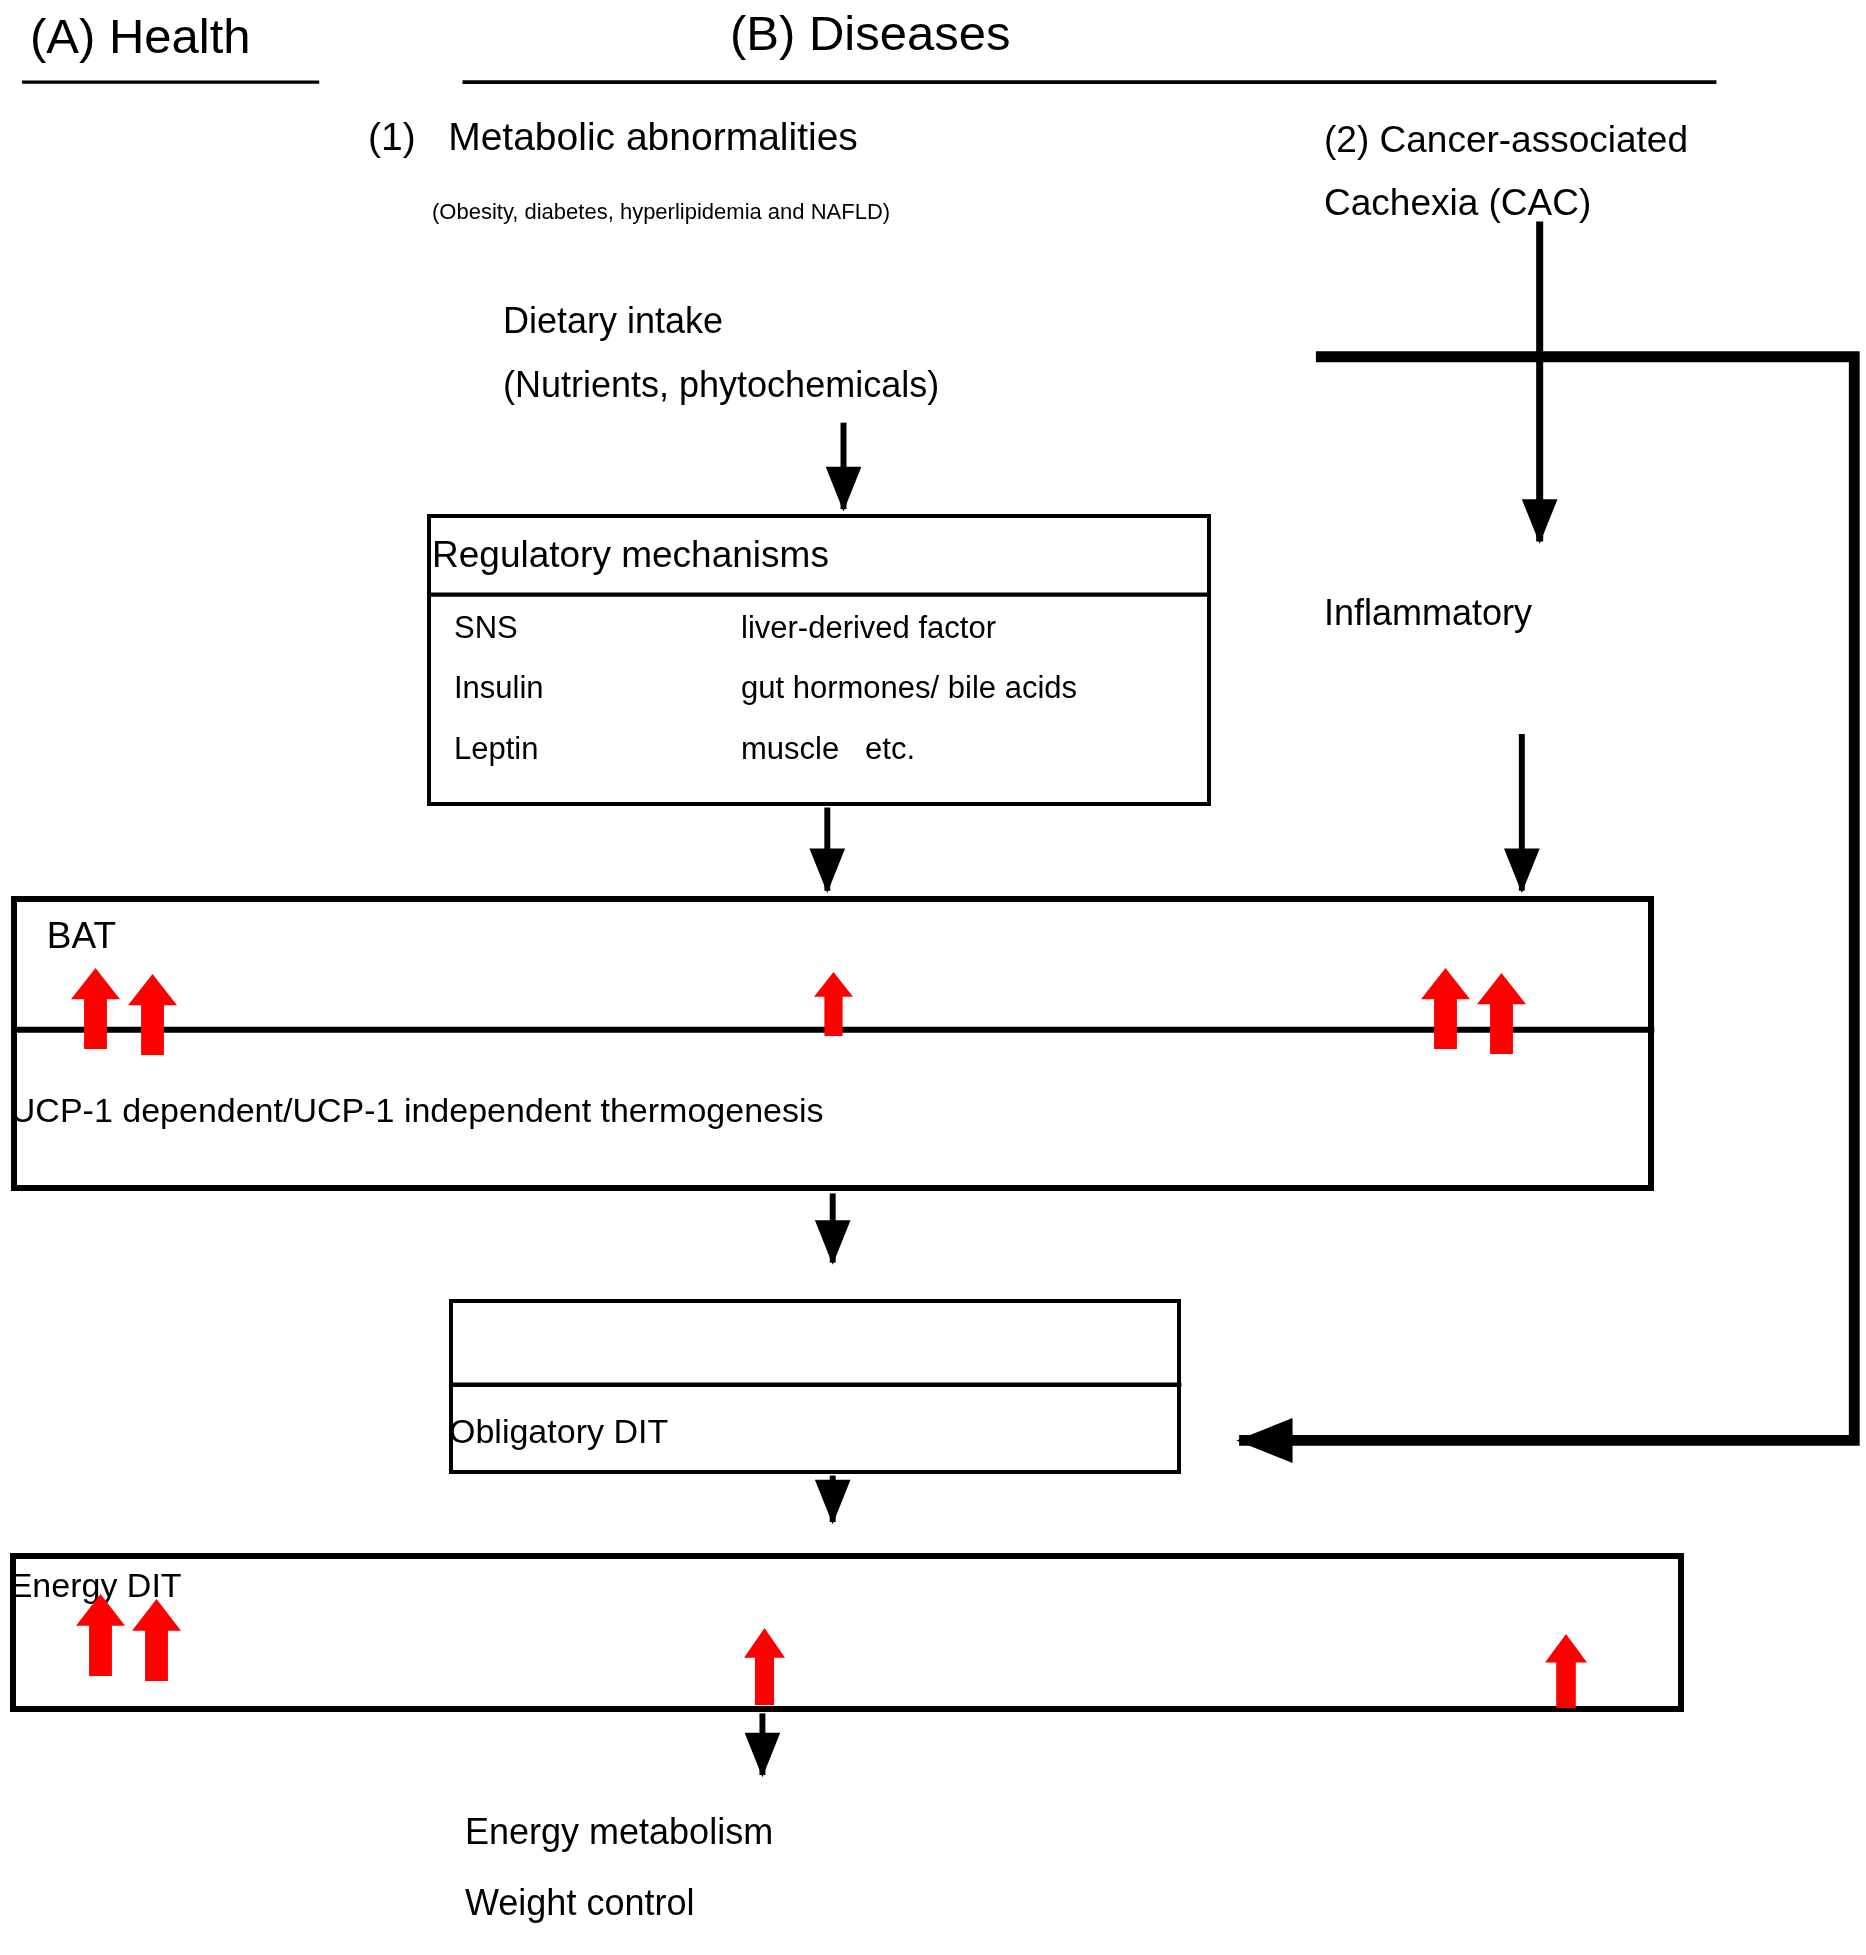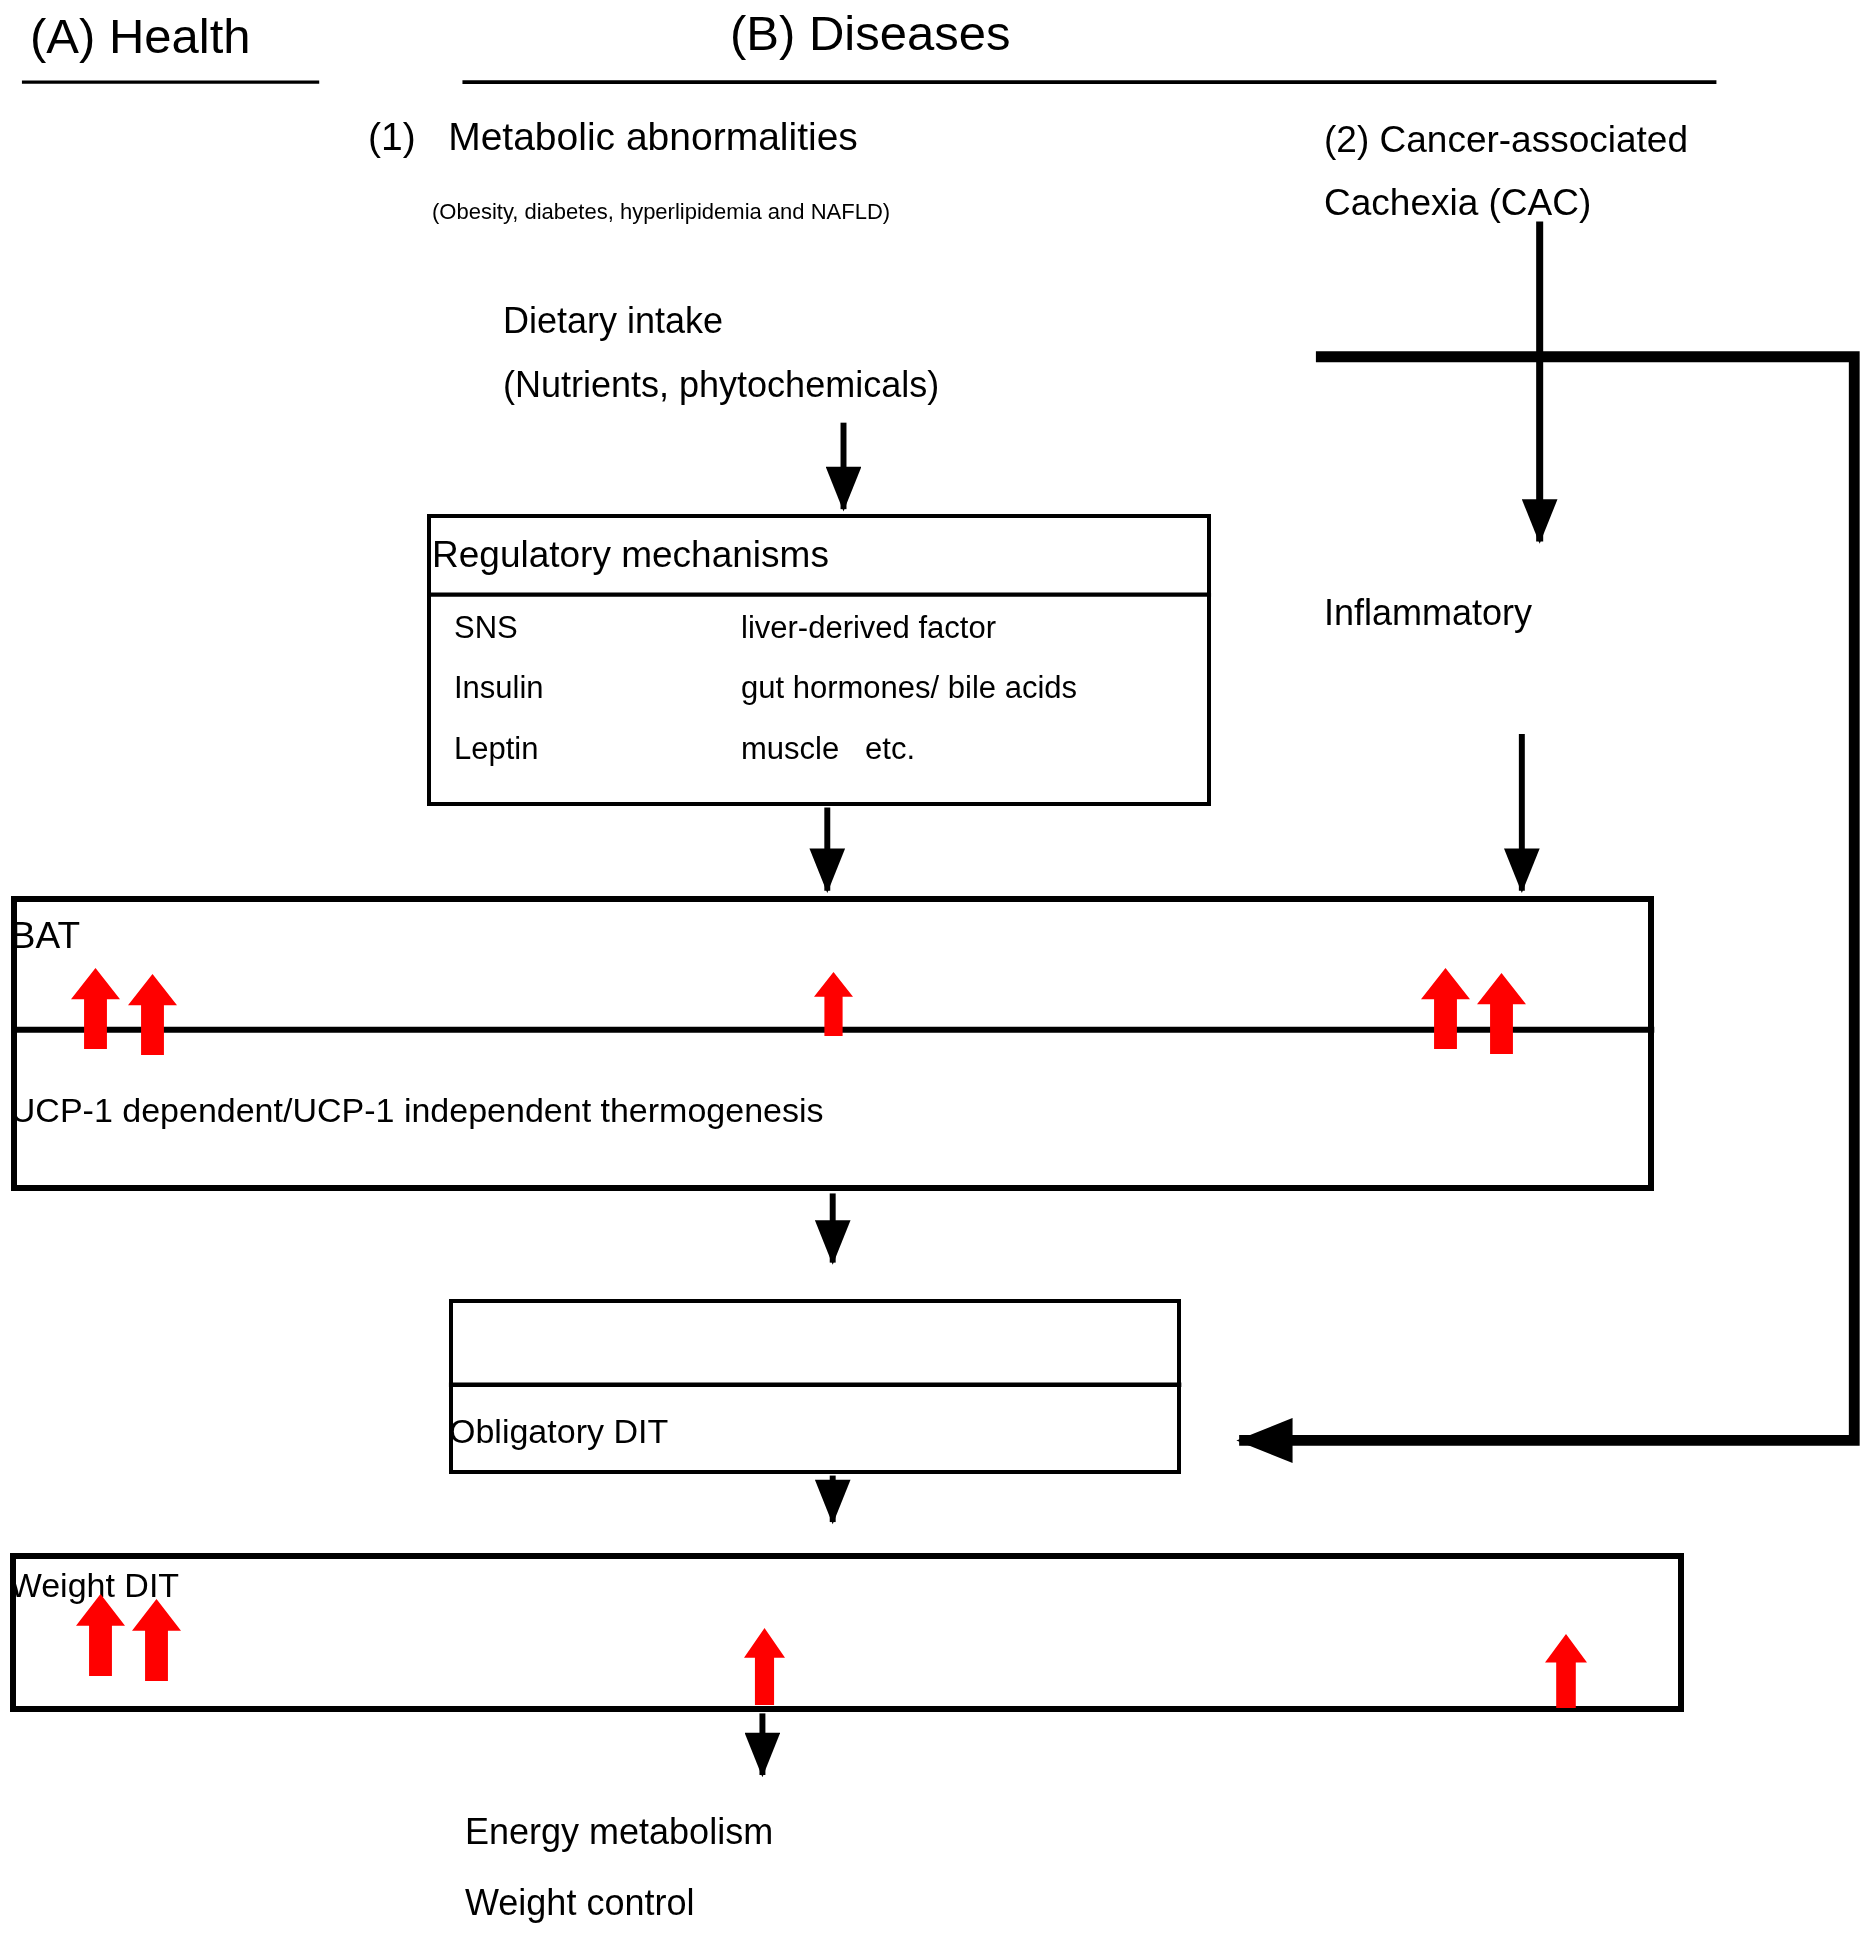--- a/index.html
+++ b/index.html
@@ -86,21 +86,21 @@
   <div class="abs txt rowtxt" style="left:454px;  top:670px;">Insulin</div>
   <div class="abs txt rowtxt" style="left:741px; top:670px;">gut hormones/ bile acids</div>
   <div class="abs txt rowtxt" style="left:454px;  top:731px;">Leptin</div>
   <div class="abs txt rowtxt" style="left:741px; top:731px;text-align:right;">muscle   etc.</div>
 
   <div class="abs center" style="left:1324px; top:581px; width:432px; line-height:64px;">
     <div class="txt h3">Inflammatory</div>
   </div>
 
   <div class="box" style="left:10.8px; top:896px; width:1643px; height:295px; border-width:6.5px;"></div>
-  <div class="abs txt bat center" style="left:10.8px; top:915px; width:1304px;">BAT</div>
+  <div class="abs txt bat center" style="left:10.8px; top:915px; width:1304px;padding-left:36px;">BAT</div>
   <div class="abs txt boxtxt center" style="left:10.8px; top:1091px; width:1643px;">UCP-1 dependent/UCP-1 independent thermogenesis</div>
 
   <div class="up-arrow" style="left:71px; top:968px; width:49px; height:81px;">
       <svg viewBox="0 0 90 150" preserveAspectRatio="none">
         <polygon points="45,0 90,58 66,58 66,150 24,150 24,58 0,58"></polygon>
       </svg>
     </div>
   <div class="up-arrow" style="left:128px; top:974px; width:49px; height:81px;">
       <svg viewBox="0 0 90 150" preserveAspectRatio="none">
         <polygon points="45,0 90,58 66,58 66,150 24,150 24,58 0,58"></polygon>
@@ -119,21 +119,21 @@
   <div class="up-arrow" style="left:1477px; top:973px; width:49px; height:81px;">
       <svg viewBox="0 0 90 150" preserveAspectRatio="none">
         <polygon points="45,0 90,58 66,58 66,150 24,150 24,58 0,58"></polygon>
       </svg>
     </div>
 
   <div class="box" style="left:449px; top:1299px; width:732px; height:175px; border-width:4.9px;"></div>
   <div class="abs txt boxtxt center" style="left:449px; top:1412px; width:732px;">Obligatory DIT</div>
 
   <div class="box" style="left:9.7px; top:1553px; width:1674px; height:159px; border-width:6.5px;"></div>
-  <div class="abs txt boxtxt center" style="left:9.7px; top:1566px; width:1674px;">Weight DIT</div>
+  <div class="abs txt boxtxt center" style="left:9.7px; top:1566px; width:1674px;">Energy DIT</div>
 
   <div class="up-arrow" style="left:76px; top:1594px; width:49px; height:82px;">
       <svg viewBox="0 0 90 150" preserveAspectRatio="none">
         <polygon points="45,0 90,58 66,58 66,150 24,150 24,58 0,58"></polygon>
       </svg>
     </div>
   <div class="up-arrow" style="left:132px; top:1599px; width:49px; height:82px;">
       <svg viewBox="0 0 90 150" preserveAspectRatio="none">
         <polygon points="45,0 90,58 66,58 66,150 24,150 24,58 0,58"></polygon>
       </svg>

